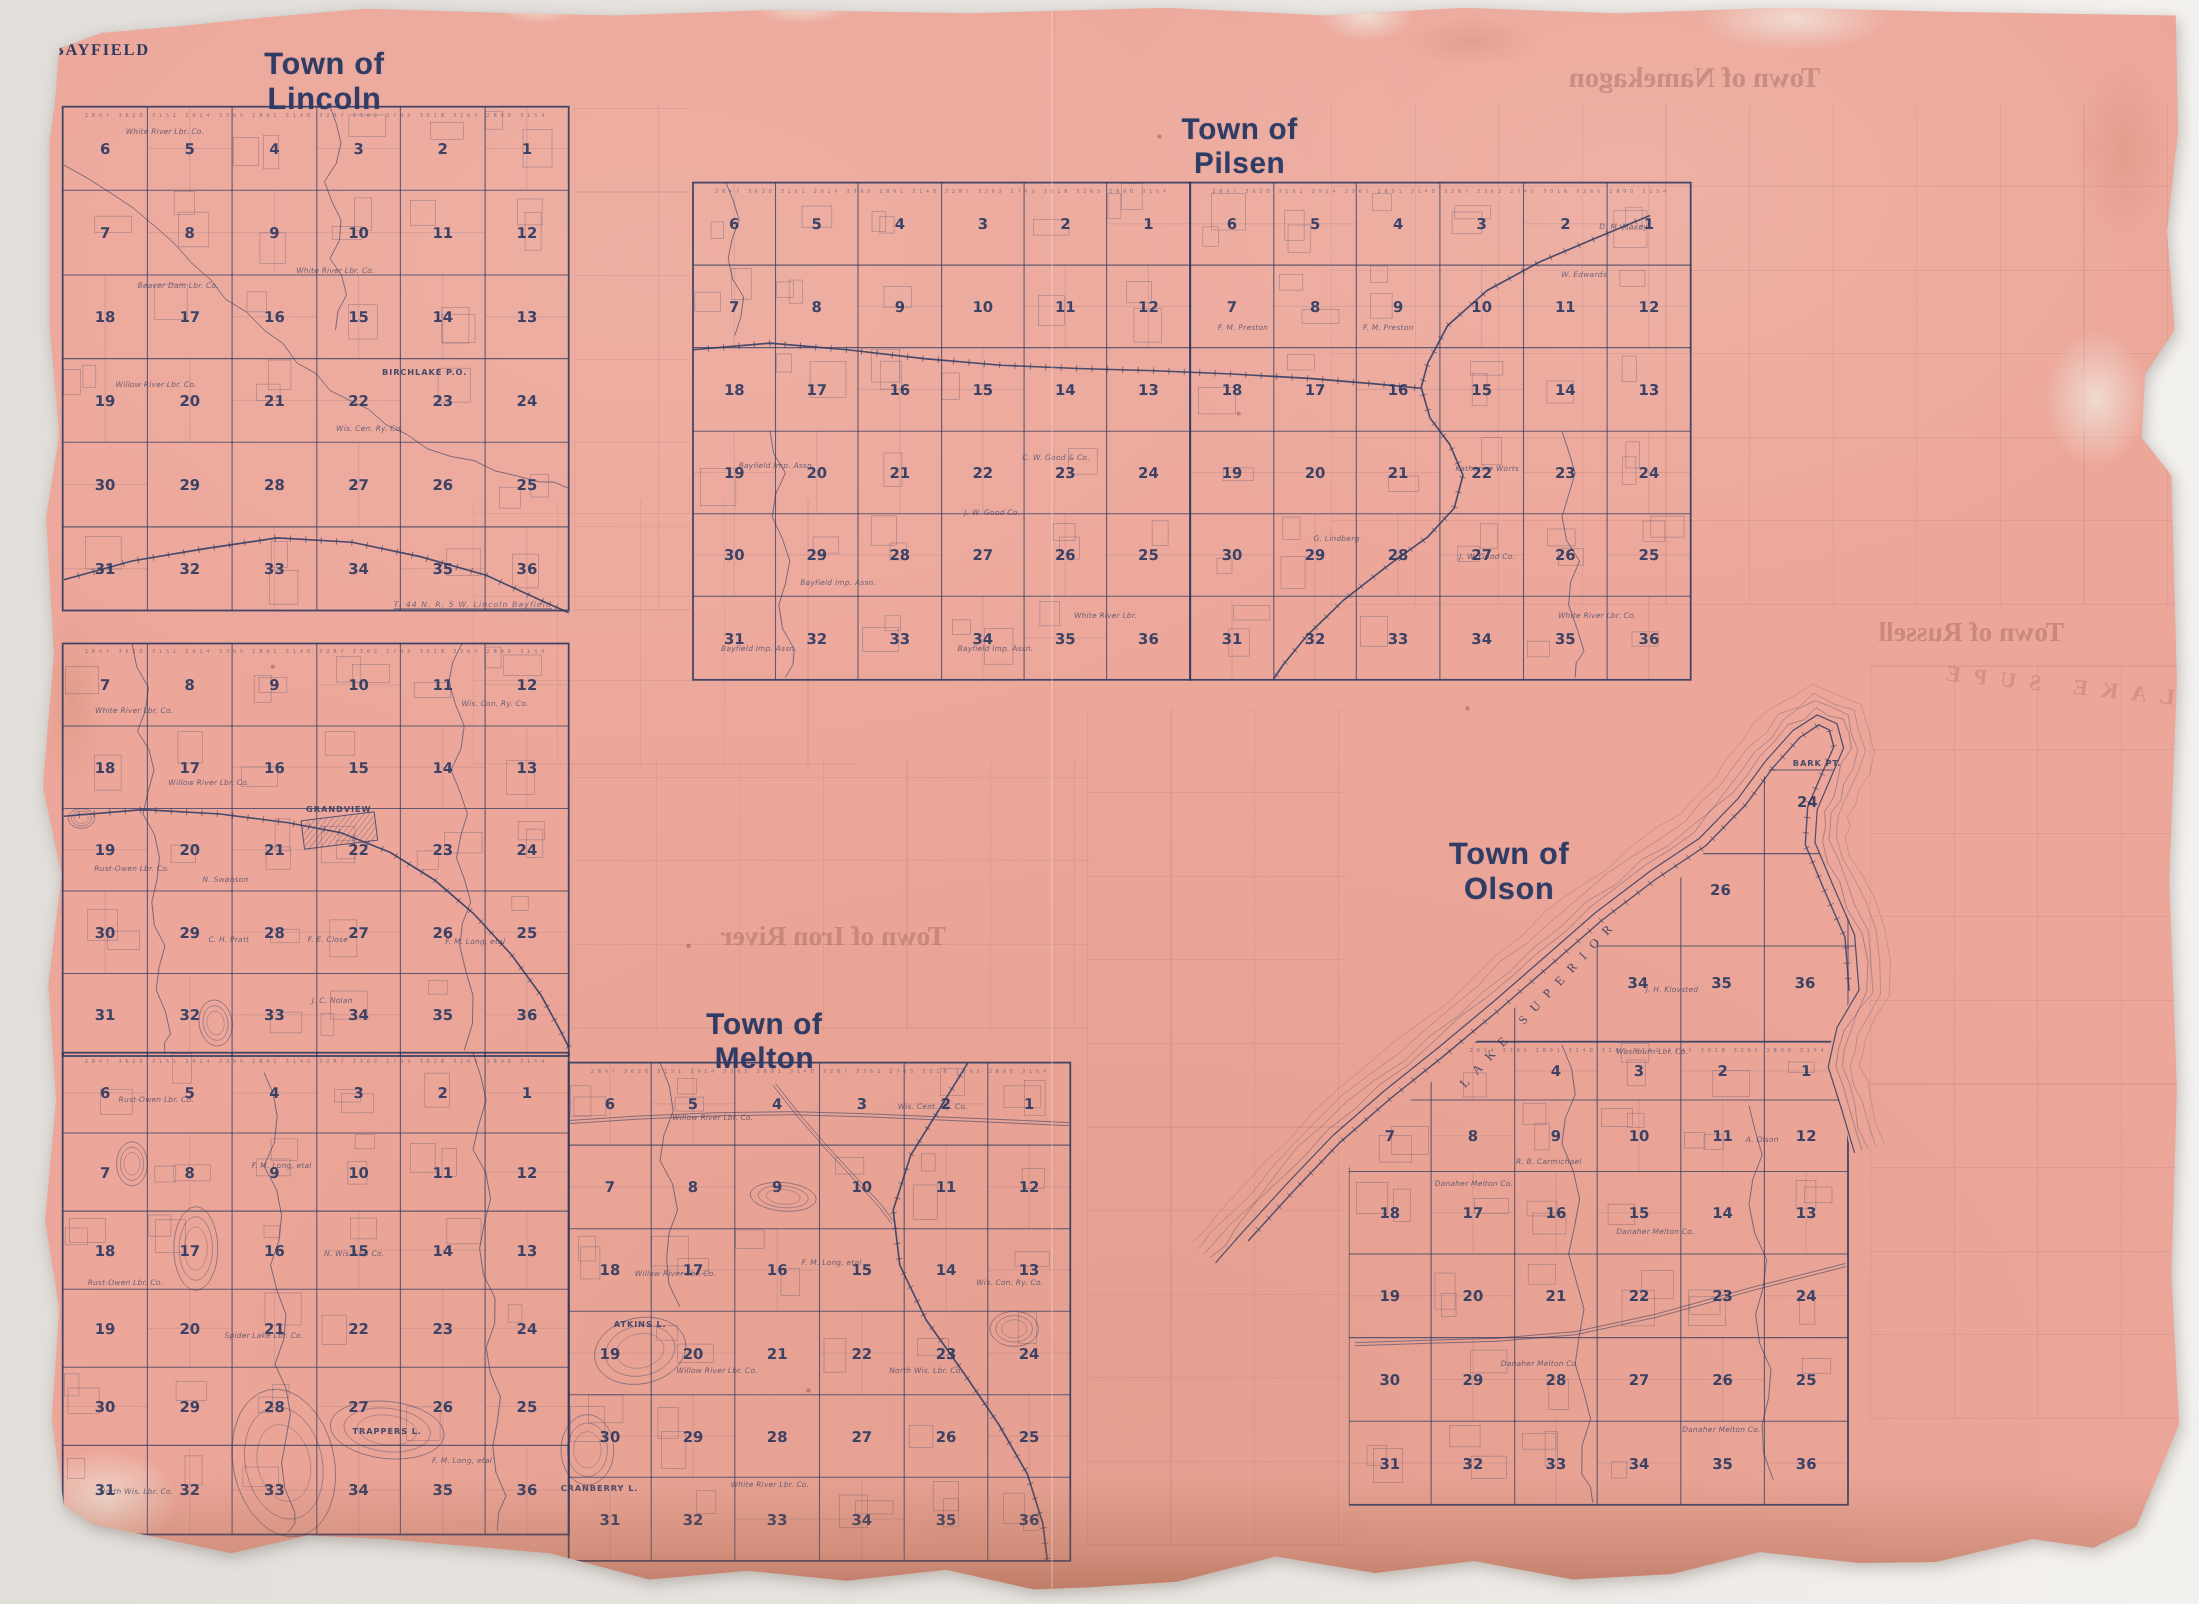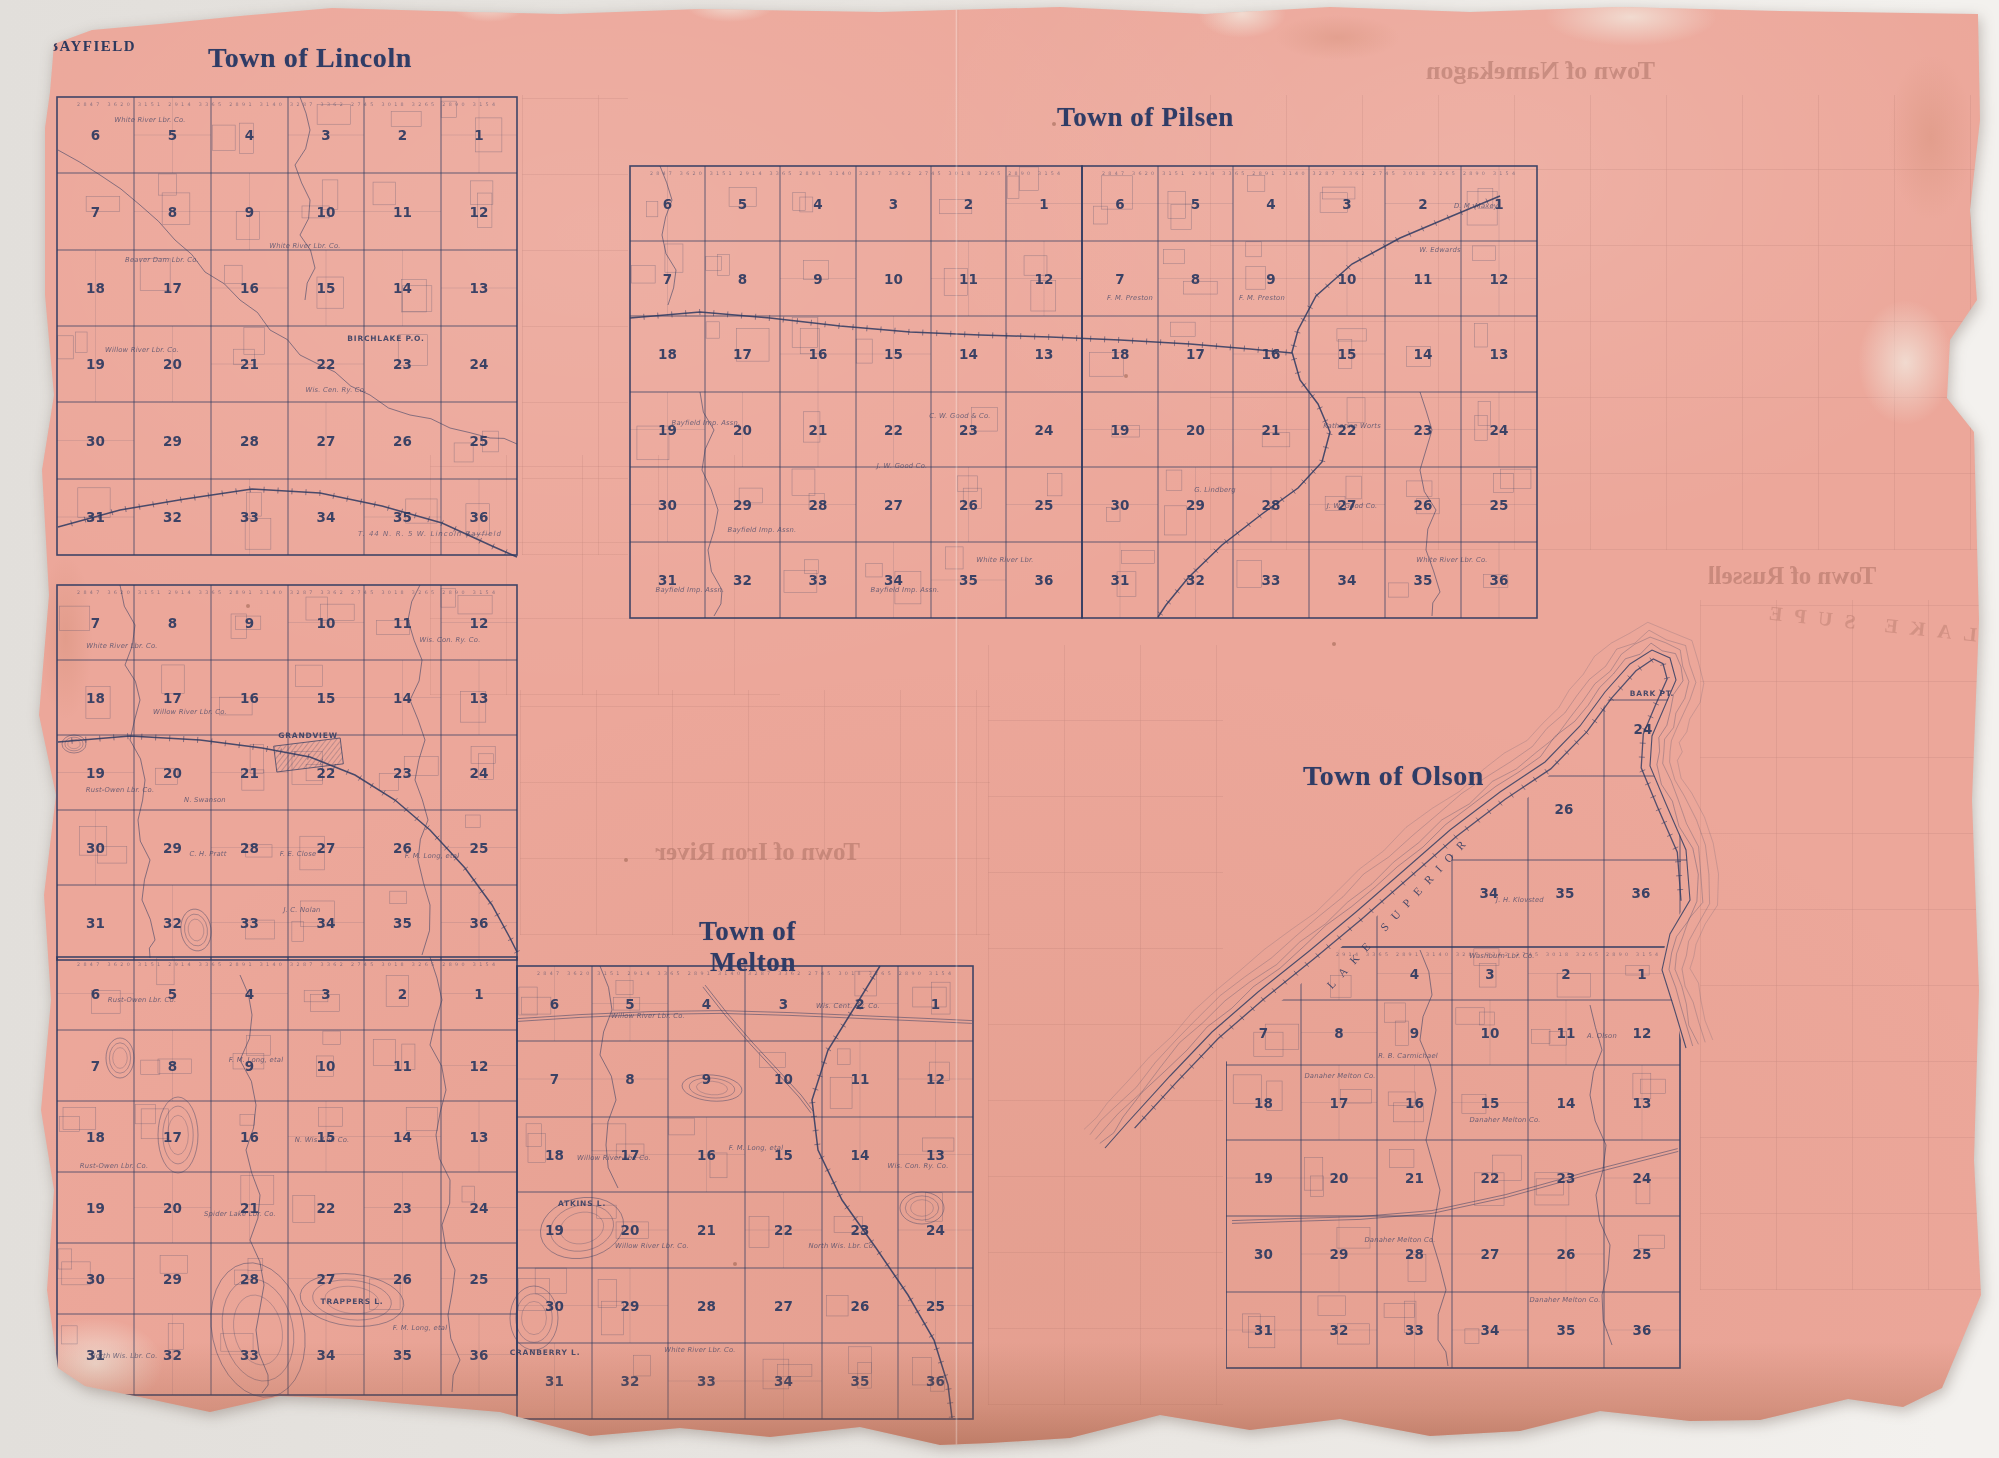--- a/index.html
+++ b/index.html
@@ -7,23 +7,23 @@
     font-family:"Liberation Sans",sans-serif;}
   #scan{position:relative;width:1999px;height:1458px;}
   #paper-wrap{position:absolute;inset:0;filter:drop-shadow(2px 4px 7px rgba(60,40,30,.28));}
   #paper{position:absolute;inset:0;
     background:
       radial-gradient(1250px 760px at 30% 16%,rgba(255,255,255,.09),rgba(255,255,255,0) 62%),
       radial-gradient(950px 620px at 74% 12%,rgba(255,255,255,.11),rgba(255,255,255,0) 60%),
       radial-gradient(1500px 900px at 52% 88%,rgba(166,92,58,.10),rgba(166,92,58,0) 70%),
       #eca79a;
     clip-path:polygon(45px 128px,50px 92px,54px 44px,92px 30px,160px 24px,240px 16px,332px 8px,470px 12px,560px 14px,700px 9px,880px 12px,1060px 7px,1205px 14px,1330px 7px,1470px 12px,1620px 7px,1780px 11px,1978px 14px,1980px 120px,1970px 210px,1977px 300px,1950px 340px,1947px 398px,1974px 432px,1979px 620px,1972px 800px,1979px 990px,1974px 1160px,1981px 1295px,1942px 1388px,1903px 1407px,1848px 1399px,1760px 1420px,1690px 1421px,1600px 1411px,1520px 1431px,1430px 1436px,1340px 1419px,1250px 1430px,1160px 1415px,1070px 1438px,990px 1443px,940px 1445px,860px 1427px,770px 1437px,680px 1428px,590px 1436px,500px 1412px,430px 1406px,350px 1399px,280px 1396px,210px 1412px,140px 1397px,85px 1386px,58px 1368px,47px 1290px,54px 1190px,41px 1110px,51px 1000px,44px 895px,56px 795px,39px 715px,49px 595px,42px 470px,54px 395px,45px 295px);}
-  .map-title{position:absolute;font-family:Liberation Serif, serif;font-weight:bold;
-    color:#2f3c66;letter-spacing:.6px;text-align:right;
-    text-shadow:0 0 1px rgba(47,60,102,.35);margin-left:12px;}
+  .map-title{position:absolute;font-family:Liberation Sans, sans-serif;font-weight:bold;
+    color:#2f3c66;letter-spacing:.6px;text-align:center;
+    text-shadow:0 0 1px rgba(47,60,102,.35);}
   .county-label{position:absolute;font-family:"Liberation Serif",serif;font-weight:bold;
     color:#2e3a5e;letter-spacing:1.5px;}
   .caption{position:absolute;font-family:"DejaVu Sans",sans-serif;font-style:italic;
     color:rgba(45,58,97,.62);letter-spacing:1px;}
   .bleed-title{position:absolute;font-family:"Liberation Serif",serif;font-weight:bold;
     color:rgba(152,96,84,.42);text-align:center;white-space:nowrap;}
   .bleed-grid{position:absolute;opacity:.5;
     background-image:
       repeating-linear-gradient(0deg,rgba(148,98,92,.26) 0 1px,rgba(0,0,0,0) 1px 76px),
       repeating-linear-gradient(90deg,rgba(148,98,92,.26) 0 1px,rgba(0,0,0,0) 1px 76px);}
@@ -1246,19 +1246,19 @@
           </g>
         </svg>
 
       <div class="county-label" id="county-label" style="left:48px;top:38px;font-size:15px;position:absolute;">BAYFIELD</div>
 
       <div class="map-title" id="title-lincoln" style="left: 190px; top: 42px; width: 210px; font-size: 28px;">Town of Lincoln</div>
       <div class="map-title" id="title-pilsen" style="left: 1032px; top: 102px; width: 190px; font-size: 27px;">Town of Pilsen</div>
       <div class="map-title" id="title-clover" style="left: 1272px; top: 760px; width: 200px; font-size: 28px;">Town of Olson</div>
       <div class="map-title" id="title-pratt" style="left: 606px; top: 916px; width: 178px; font-size: 27px;">Town of Melton</div>
 
-      <div class="caption" style="left:358px;top:530px;font-size:7px;width:230px;">T. 44 N.  R. 5 W.   Lincoln   Bayfield</div>
+      <div class="caption" style="left:358px;top:546px;font-size:7px;width:230px;text-decoration:underline;">T. 44 N.  R. 5 W.   Lincoln   Bayfield</div>
 
       <div id="bottom-band"></div>
       <div id="crease"></div>
     </div>
   </div>
 </div>
 
 </body></html>

